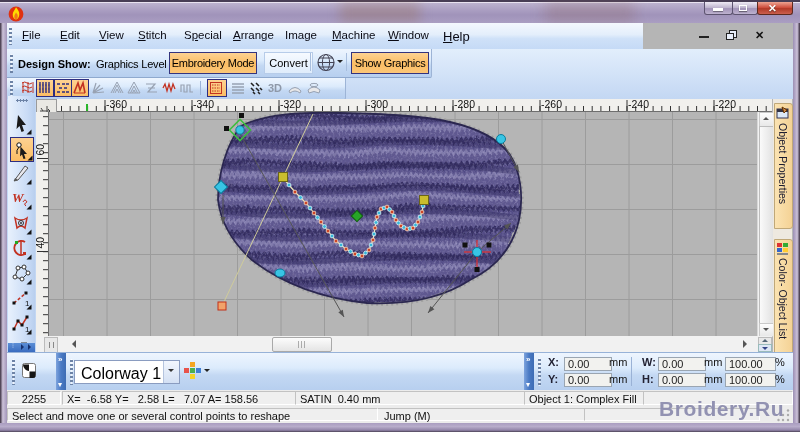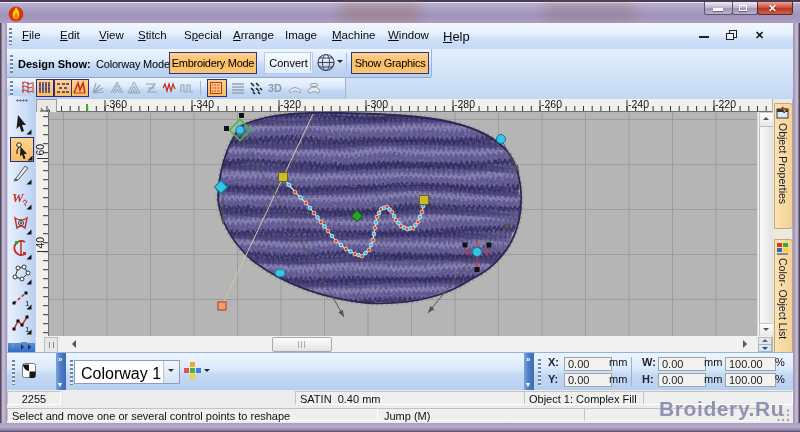--- a/index.html
+++ b/index.html
@@ -27,21 +27,21 @@
   </svg>
 
   <div class="abs" style="left:704px;top:2px;width:27px;height:12px;background:linear-gradient(#efeaf5,#bcb1cc 50%,#a193b8 55%,#beb2cf);border:1px solid #5d5470;border-top:none;border-radius:0 0 3px 3px;"></div>
   <div class="abs" style="left:732px;top:2px;width:24px;height:12px;background:linear-gradient(#efeaf5,#bcb1cc 50%,#a193b8 55%,#beb2cf);border:1px solid #5d5470;border-top:none;border-radius:0 0 3px 3px;"></div>
   <div class="abs" style="left:757px;top:2px;width:34px;height:12px;background:linear-gradient(#eda492,#d05140 45%,#b23a28 55%,#cb604e);border:1px solid #5d2a1e;border-top:none;border-radius:0 0 3px 3px;"></div>
   <div class="abs" style="left:713px;top:8px;width:10px;height:2.5px;background:#fff;box-shadow:0 1px 1px rgba(0,0,0,.4);"></div>
   <div class="abs" style="left:739px;top:5px;width:6px;height:4px;border:1.5px solid #fff;box-shadow:0 1px 1px rgba(0,0,0,.4);"></div>
   <div class="abs" style="left:768px;top:2px;color:#fff;font-size:10.5px;font-weight:bold;text-shadow:0 1px 1px rgba(0,0,0,.5);">✕</div>
 </div>
 
-<div class="abs" id="menubar" style="left:7px;top:23px;width:786px;height:26px;background:linear-gradient(#f4f8fe 0%,#e3eefb 45%,#cfe1f8 60%,#c5daf6 100%);">
+<div class="abs" id="menubar" style="left:7px;top:23px;width:636px;height:26px;background:linear-gradient(#f4f8fe 0%,#e3eefb 45%,#cfe1f8 60%,#c5daf6 100%);">
   <div class="handle abs" style="left:2px;top:4px;height:18px;"></div>
   <div class="abs" style="left:15px;top:6px;font-size:11.5px;color:#0a0a14;"><u>F</u>ile</div>
     <div class="abs" style="left:53px;top:6px;font-size:11.5px;color:#0a0a14;"><u>E</u>dit</div>
     <div class="abs" style="left:92px;top:6px;font-size:11.5px;color:#0a0a14;"><u>V</u>iew</div>
     <div class="abs" style="left:131px;top:6px;font-size:11.5px;color:#0a0a14;"><u>S</u>titch</div>
     <div class="abs" style="left:177px;top:6px;font-size:11.5px;color:#0a0a14;">S<u>p</u>ecial</div>
     <div class="abs" style="left:226px;top:6px;font-size:11.5px;color:#0a0a14;"><u>A</u>rrange</div>
     <div class="abs" style="left:278px;top:6px;font-size:11.5px;color:#0a0a14;">Ima<u>g</u>e</div>
     <div class="abs" style="left:325px;top:6px;font-size:11.5px;color:#0a0a14;"><u>M</u>achine</div>
     <div class="abs" style="left:381px;top:6px;font-size:11.5px;color:#0a0a14;"><u>W</u>indow</div>
@@ -49,21 +49,21 @@
   <div class="abs" style="left:692px;top:13px;width:10px;height:2px;background:#222;"></div>
   <div class="abs" style="left:722px;top:7px;width:6px;height:6px;border:1px solid #222;background:#e8eefa;"></div>
   <div class="abs" style="left:719px;top:10px;width:6px;height:5px;border:1px solid #222;background:#e8eefa;"></div>
   <div class="abs" style="left:748px;top:6px;color:#111;font-size:11px;font-weight:bold;">✕</div>
 </div>
 
 <div class="abs" style="left:7px;top:49px;width:786px;height:50px;background:linear-gradient(#e2eefc,#c3d7f3);"></div>
 <div class="abs tbgrad" id="tbrow1" style="left:7px;top:49px;width:424px;height:28px;border-bottom:1px solid #8fa9ce;border-right:1px solid #9db4d6;border-radius:0 0 2px 0;">
   <div class="handle abs" style="left:3px;top:5px;height:19px;"></div>
   <div class="abs" style="left:11px;top:9px;font-size:11px;font-weight:bold;color:#000;">Design Show:</div>
-  <div class="abs" style="left:89px;top:9px;font-size:11px;letter-spacing:-0.2px;color:#000;">Colorway Mode</div>
+  <div class="abs" style="left:89px;top:9px;font-size:11px;letter-spacing:-0.2px;color:#000;">Graphics Level</div>
   <div class="obtn abs" style="left:162px;top:3px;width:86px;height:20px;font-size:11px;text-align:center;line-height:20px;">Embroidery Mode</div>
   <div class="abs" style="left:257px;top:3px;width:47px;height:20px;border:1px solid #b7cce9;background:linear-gradient(#f6faff,#dfecfb);font-size:11px;text-align:center;line-height:20px;color:#000;">Convert</div>
   <div class="abs" style="left:303px;top:4px;width:1px;height:18px;background:#a8bedd;"></div>
   <svg class="abs" style="left:309px;top:4px;" width="20" height="19" viewBox="0 0 20 19">
     <circle cx="10" cy="9.5" r="8" fill="none" stroke="#445" stroke-width="1.2"></circle>
     <ellipse cx="10" cy="9.5" rx="3.6" ry="8" fill="none" stroke="#445" stroke-width="1"></ellipse>
     <line x1="2" y1="9.5" x2="18" y2="9.5" stroke="#445" stroke-width="1"></line>
     <line x1="3.2" y1="5" x2="16.8" y2="5" stroke="#445" stroke-width="1"></line>
     <line x1="3.2" y1="14" x2="16.8" y2="14" stroke="#445" stroke-width="1"></line>
   </svg>
@@ -600,20 +600,21 @@
   <div class="field abs" style="left:651px;top:20px;width:40px;height:12px;">0.00</div>
   <div class="abs" style="left:697px;top:20px;font-size:11px;color:#111;">mm</div>
   <div class="field abs" style="left:718px;top:4px;width:43px;height:12px;">100.00</div>
   <div class="abs" style="left:768px;top:3px;font-size:11px;color:#111;">%</div>
   <div class="field abs" style="left:718px;top:20px;width:43px;height:12px;">100.00</div>
   <div class="abs" style="left:768px;top:20px;font-size:11px;color:#111;">%</div>
 </div>
 
 <div class="abs" id="status1" style="left:7px;top:390px;width:786px;height:17px;background:#ececec;padding-left:28px;">
   <div class="cell" style="left:0px;width:52px;text-align:center;padding-top:1px;">2255</div>
+  <div class="cell" style="left:55px;width:230px;padding:1px 0 0 4px;white-space:pre;">X=  -6.58 Y=   2.58 L=   7.07 A= 158.56</div>
   <div class="cell" style="left:288px;width:226px;padding:1px 0 0 4px;white-space:pre;">SATIN  0.40 mm</div>
   <div class="cell" style="left:517px;width:116px;padding:1px 0 0 4px;">Object 1: Complex Fill</div>
   <div class="cell" style="left:636px;width:148px;"></div>
 </div>
 <div class="abs" id="status2" style="left:7px;top:407px;width:786px;height:16px;background:#ececec;">
   <div class="cell" style="left:368px;width:206px;padding:1px 0 0 8px;">Jump (M)</div>
   <div class="cell" style="left:0px;width:365px;padding:1px 0 0 4px;">Select and move one or several control points to reshape</div>
   <div class="cell" style="left:577px;width:174px;"></div>
   <svg class="abs" style="right:3px;top:2px;" width="13" height="13">
       <g fill="#aaa">

